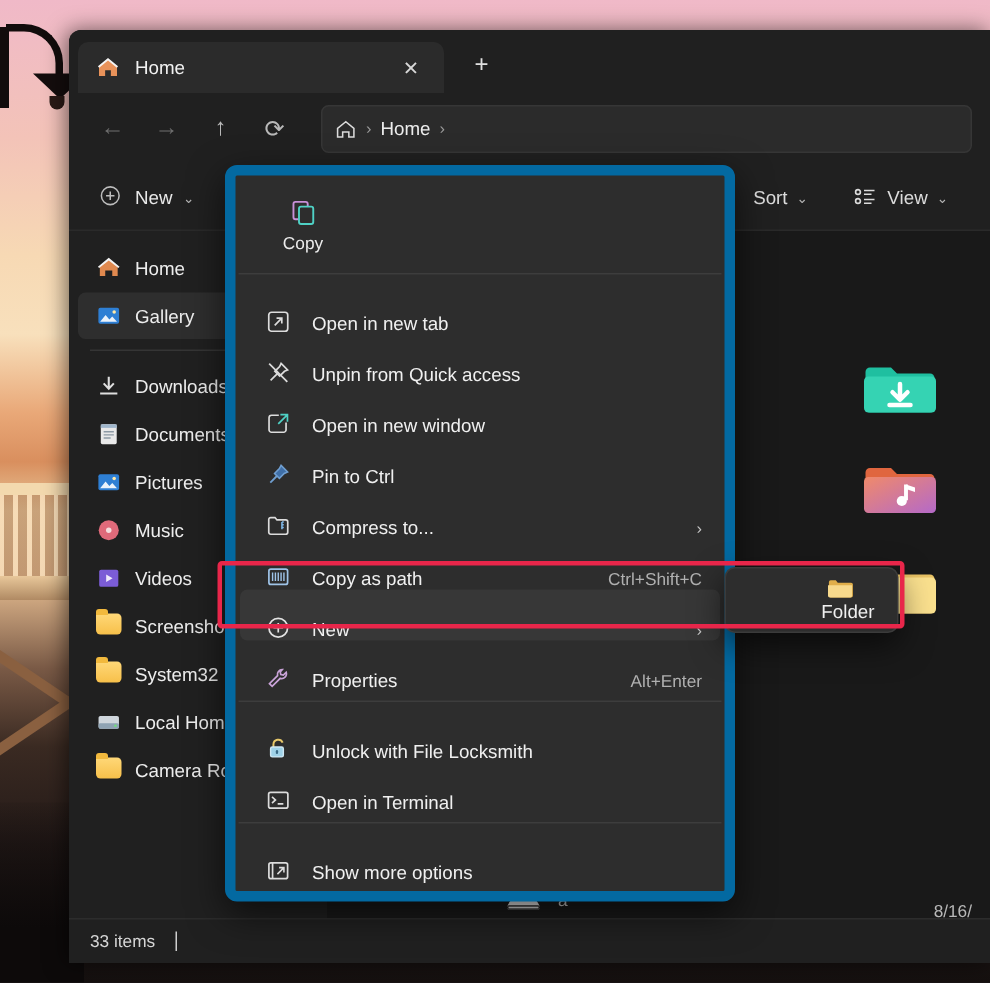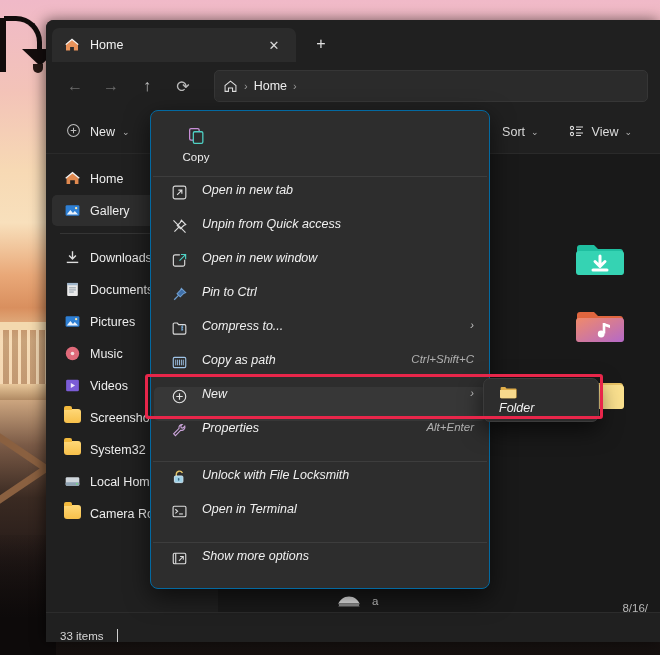--- a/index.html
+++ b/index.html
@@ -237,61 +237,60 @@
     display: flex; align-items: center; gap: 12px;
   }
   #drive-label { color: #c6c6c6; font-size: 11.5px; }
 
   
   #status-bar {
     position: absolute; left: 0; right: 0; bottom: 0;
     height: 30px;
     background: #202020;
     border-top: 1px solid #2c2c2c;
-    display: flex; align-items: flex-end;
+    display: flex; align-items: center;
     padding-left: 14px;
     gap: 14px;
   }
   #status-items { color: #d6d6d6; font-size: 11.5px; }
   #status-caret {
     width: 1px; height: 13px; background: #cfcfcf;
   }
 
   
   #context-menu {
     position: absolute;
     left: 150px; top: 110px;
     width: 340px;
     background: #2d2d2d;
-    border: 1px solid #0369a1;
+    border: 7px solid #0369a1;
     border-radius: 8px;
     box-shadow: 0 8px 24px rgba(0,0,0,.6);
     padding: 4px 0 5px 0;
     z-index: 40;
   }
   #cm-quickbar {
     display: flex; align-items: flex-start;
     padding: 8px 0 2px 20px;
   }
   #cm-copy {
     display: flex; flex-direction: column; align-items: center;
     gap: 5px; width: 50px;
     padding: 4px 0 5px 0; border-radius: 5px;
   }
   #cm-copy .q-label { font-size: 11.5px; color: #ececec; }
   .cm-divider { height: 1px; background: #3d3d3d; margin: 6px 2px; }
   .cm-item {
-    display: flex; align-items: flex-start;
+    display: flex; align-items: flex-end;
     height: 34px;
     margin: 0 3px;
     padding: 0 12px 0 16px;
     border-radius: 5px;
     color: #f0f0f0; font-size: 12.5px;
     position: relative;
-    font-style: italic;
   }
   .cm-item .cm-ico {
     width: 18px; height: 18px; margin-right: 14px;
     flex-shrink: 0; display: flex; align-items: center; justify-content: center;
   }
   .cm-item .cm-label { flex: 1; white-space: nowrap; }
   .cm-item .cm-accel { color: #b0b0b0; font-size: 11.5px; margin-left: 6px; }
   .cm-item .cm-arrow { color: #c6c6c6; font-size: 11px; margin-left: 10px; }
   .cm-item.active { background: #373737; }
 

